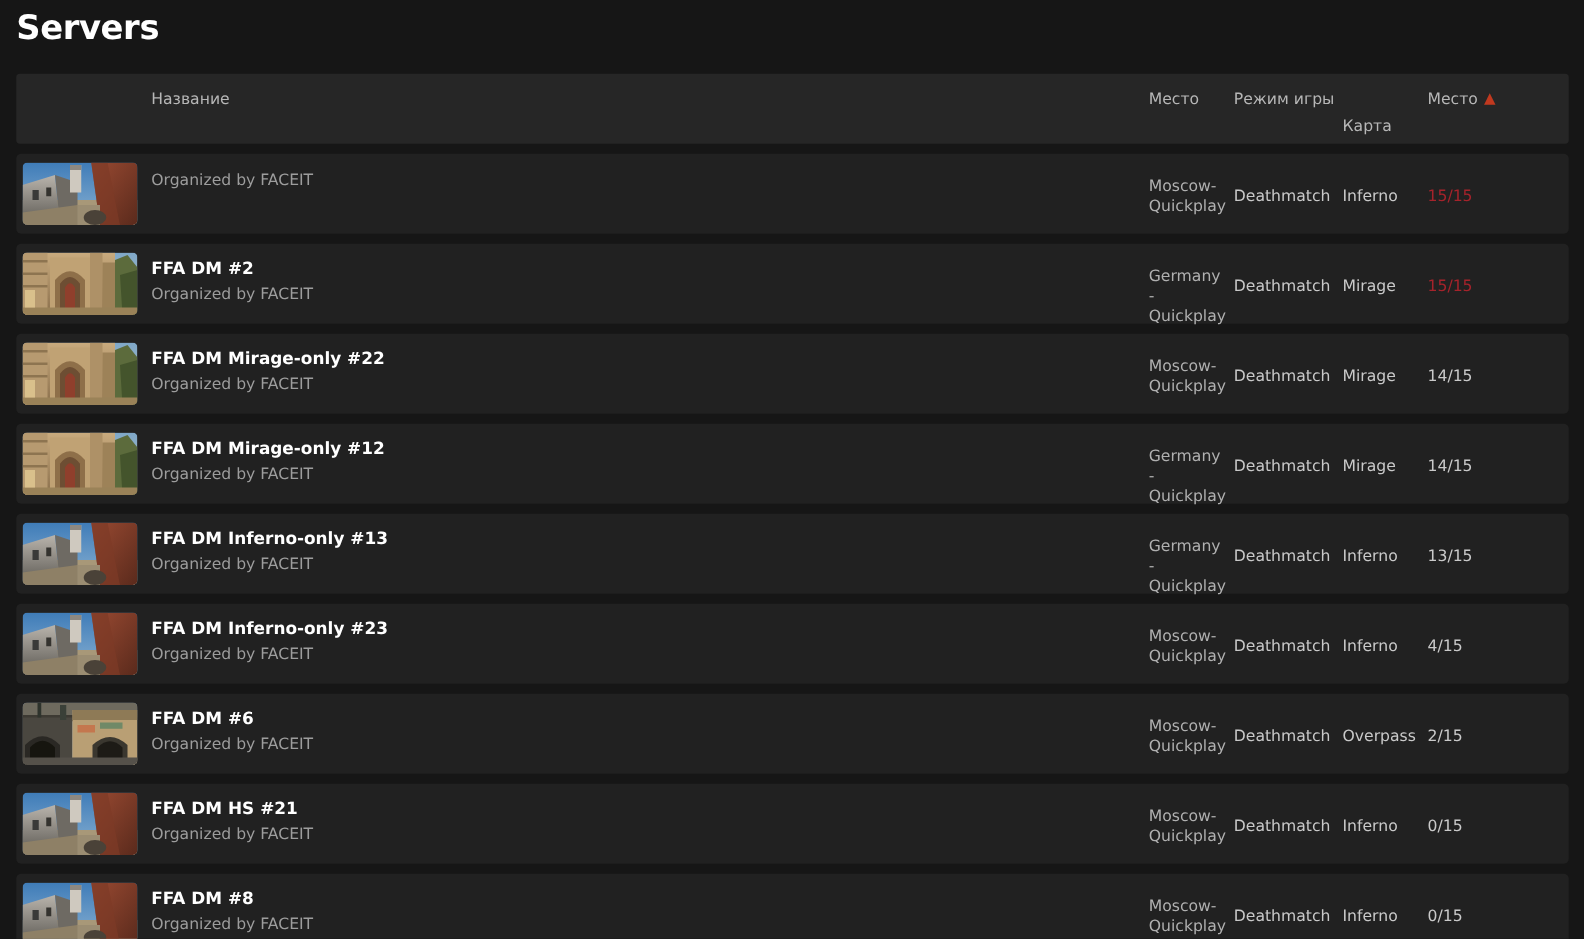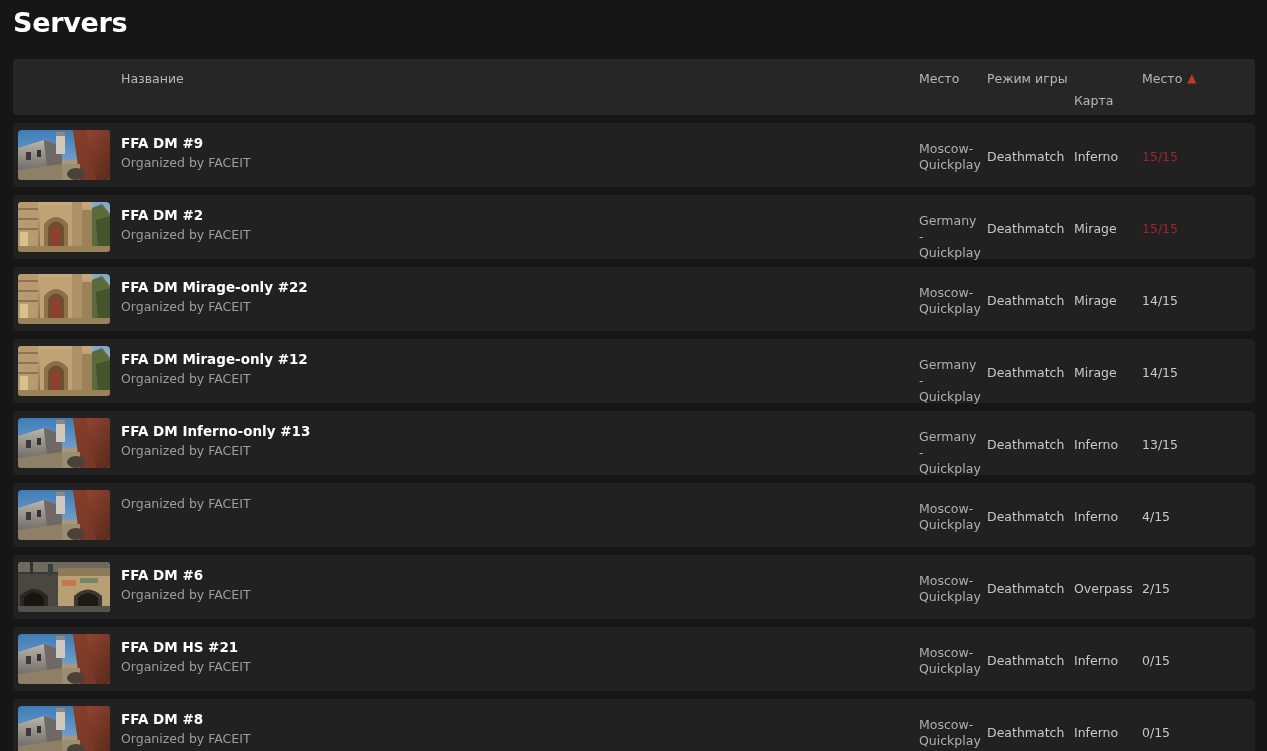--- a/index.html
+++ b/index.html
@@ -179,21 +179,20 @@
       <polygon points="55,0 92,0 92,50 62,50" fill="url(#infred)"></polygon>
       <polygon points="55,0 68,0 78,50 62,50" fill="#7d3a26" opacity="0.7"></polygon>
       <polygon points="0,40 44,34 44,50 0,50" fill="#8e8066"></polygon>
       <rect x="44" y="34" width="18" height="16" fill="#9b8d72"></rect>
       <ellipse cx="58" cy="44" rx="9" ry="6" fill="#4a4238"></ellipse>
       <rect x="8" y="22" width="5" height="8" fill="#3a3a38"></rect>
       <rect x="19" y="20" width="4" height="7" fill="#34332f"></rect>
     </svg>
           </div>
           <div class="server-text">
-            <div class="server-name">FFA DM #9</div>
             <div class="server-org">Organized by FACEIT</div>
           </div>
           <div class="cell cell-place">Moscow-Quickplay</div>
           <div class="cell cell-mode">Deathmatch</div>
           <div class="cell cell-map">Inferno</div>
           <div class="cell cell-players players-full">15/15</div>
         </div>
         <div class="row">
           <div class="thumb">
     <svg viewBox="0 0 92 50" preserveAspectRatio="none">
@@ -381,20 +380,21 @@
       <polygon points="55,0 92,0 92,50 62,50" fill="url(#infred)"></polygon>
       <polygon points="55,0 68,0 78,50 62,50" fill="#7d3a26" opacity="0.7"></polygon>
       <polygon points="0,40 44,34 44,50 0,50" fill="#8e8066"></polygon>
       <rect x="44" y="34" width="18" height="16" fill="#9b8d72"></rect>
       <ellipse cx="58" cy="44" rx="9" ry="6" fill="#4a4238"></ellipse>
       <rect x="8" y="22" width="5" height="8" fill="#3a3a38"></rect>
       <rect x="19" y="20" width="4" height="7" fill="#34332f"></rect>
     </svg>
           </div>
           <div class="server-text">
+            <div class="server-name">FFA DM Inferno-only #23</div>
             <div class="server-org">Organized by FACEIT</div>
           </div>
           <div class="cell cell-place">Moscow-Quickplay</div>
           <div class="cell cell-mode">Deathmatch</div>
           <div class="cell cell-map">Inferno</div>
           <div class="cell cell-players">4/15</div>
         </div>
         <div class="row">
           <div class="thumb">
     <svg viewBox="0 0 92 50" preserveAspectRatio="none">

